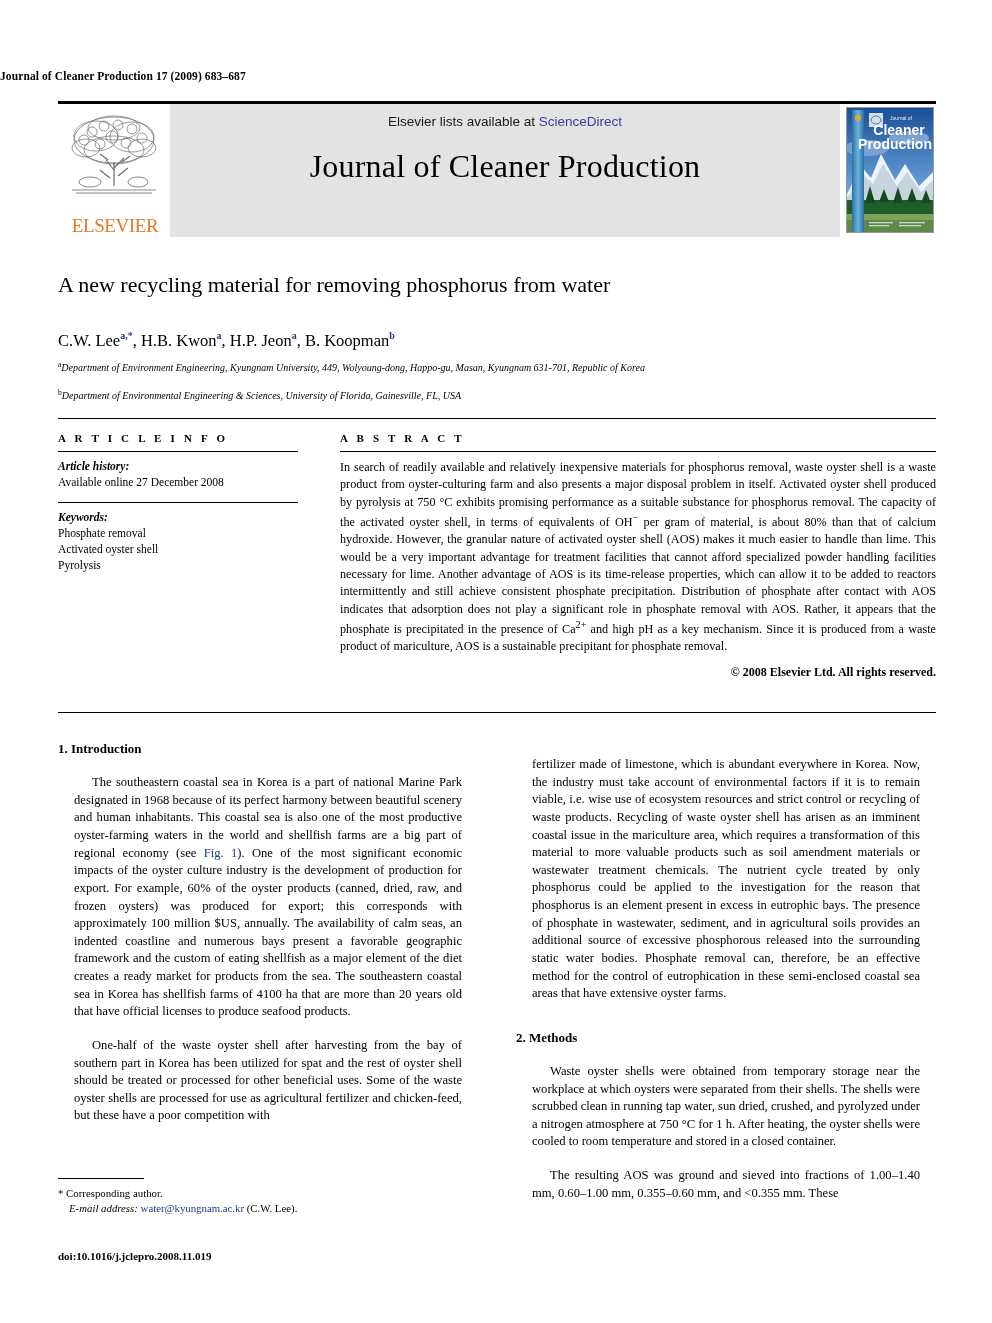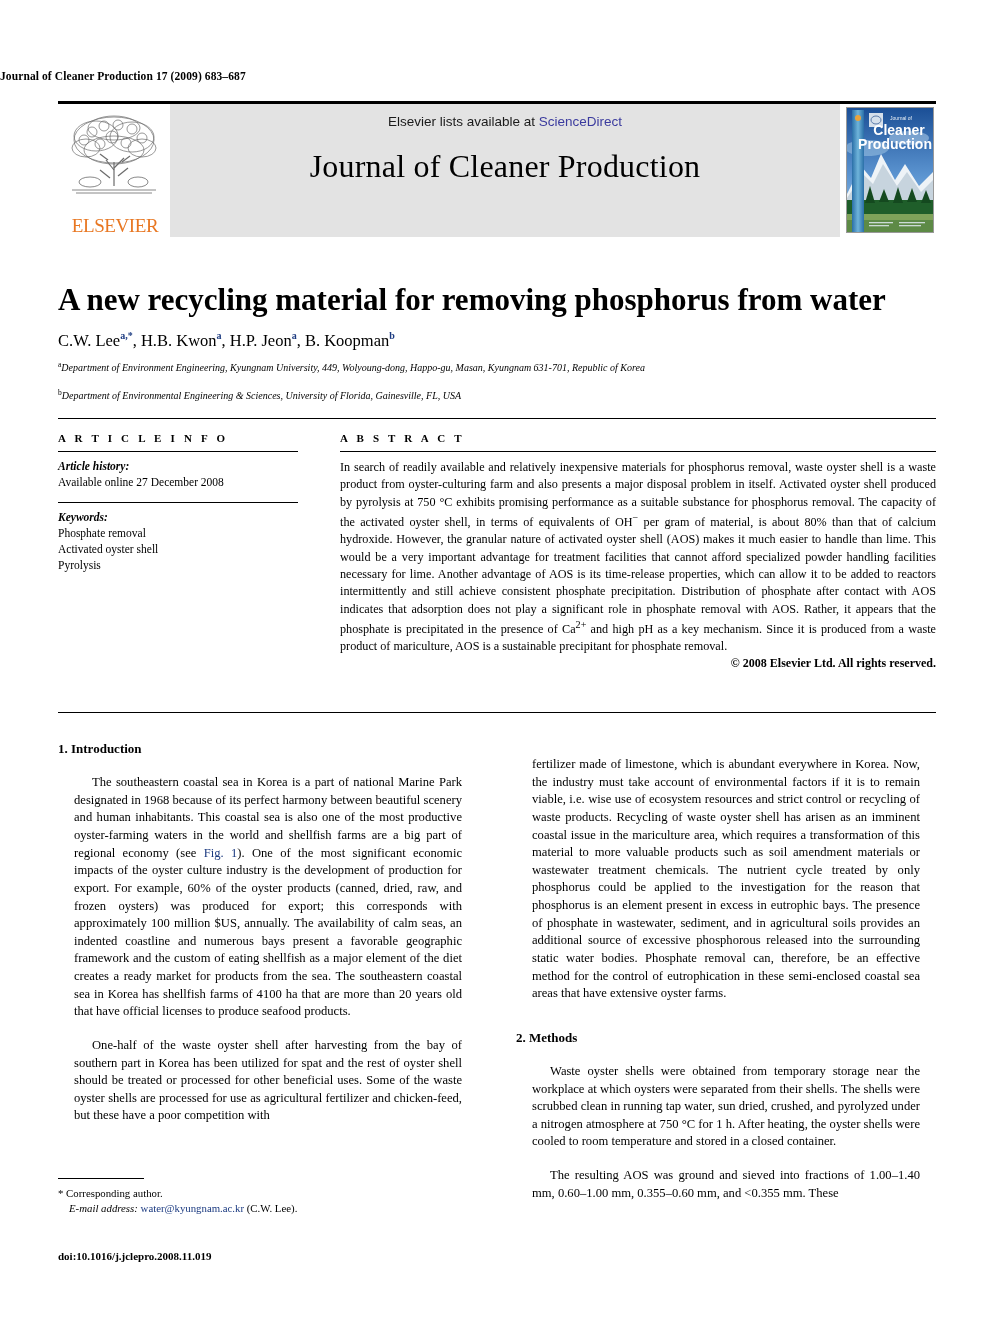--- a/index.html
+++ b/index.html
@@ -130,28 +130,27 @@
     height: 126px;
     border: 1px solid #999;
     box-sizing: border-box;
     overflow: hidden;
     background: #6fa8dc;
   }
 
   
   .title {
     position: absolute;
-    top: 282px;
-    left: 58px;
-    width: 878px;
-    font-family: "Liberation Serif", serif;
-    font-size: 31px;
+    top: 272px;
+    left: 58px;
+    width: 878px;
+    font-family: "Liberation Serif", serif;
+    font-size: 22px;
     line-height: 1.15;
     color: #000;
-    font-weight: bold;
   }
   .authors {
     position: absolute;
     top: 330px;
     left: 58px;
     width: 878px;
     font-family: "Liberation Serif", serif;
     font-size: 16.5px;
     color: #000;
   }
@@ -225,20 +224,21 @@
   }
   .kw-block { margin-top: 2px; }
   .abs-text {
     font-family: "Liberation Serif", serif;
     font-size: 12.2px;
     line-height: 1.42;
     text-align: justify;
     color: #000;
   }
   .abs-copy {
+    margin-top: 9px;
     text-align: right;
     font-family: "Liberation Serif", serif;
     font-weight: bold;
     font-size: 12px;
   }
   .band-rule-bottom {
     position: absolute;
     top: 712px;
     left: 58px;
     width: 878px;

